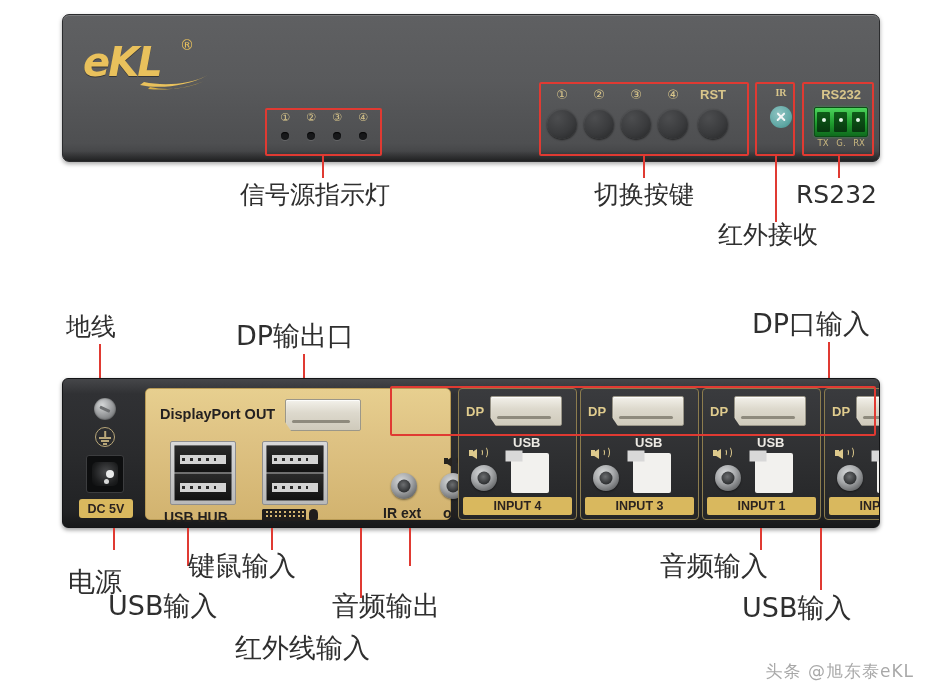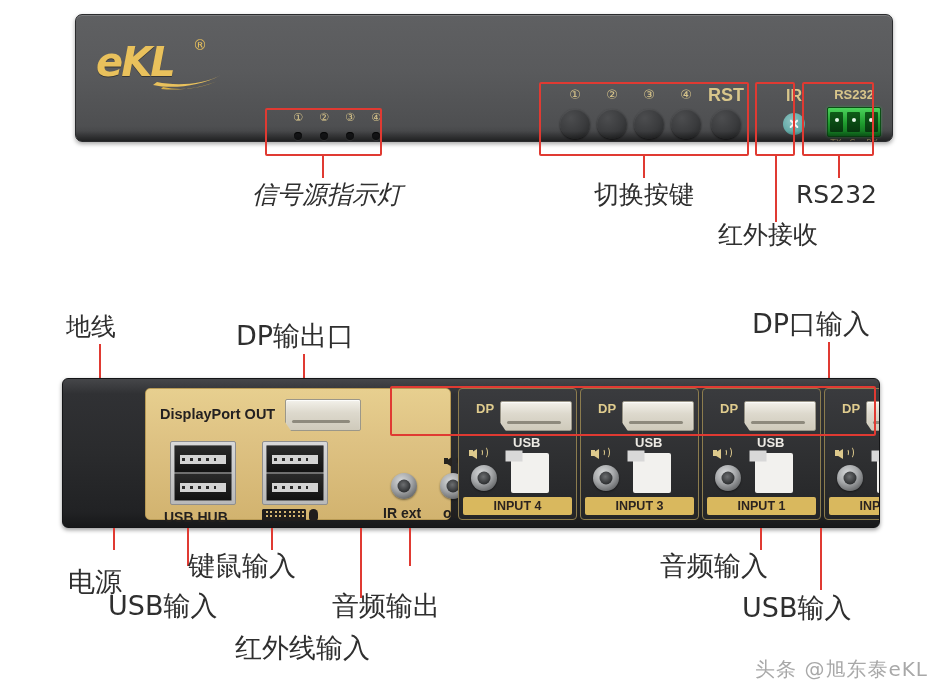--- a/index.html
+++ b/index.html
@@ -31,27 +31,26 @@
     position: absolute;
     border: 2px solid #e03a32;
     border-radius: 2px;
     pointer-events: none;
   }
 
   
   #front-panel {
     position: absolute;
     left: 62px; top: 14px;
-    width: 818px; height: 128px;
+    width: 818px; height: 148px;
     border-radius: 7px;
     background: linear-gradient(180deg,#5f6062 0%, #595a5c 45%, #4e4f51 88%, #3c3d3f 100%);
     box-shadow: inset 0 1px 0 rgba(255,255,255,.18), 0 2px 4px rgba(0,0,0,.35);
     border: 1px solid #2b2c2e;
     overflow: hidden;
-    margin-left: 13px;
   }
   #front-panel::after{
     content:"";position:absolute;left:0;right:0;bottom:0;height:10px;
     background: linear-gradient(180deg, rgba(0,0,0,.0), rgba(0,0,0,.45));
   }
 
   #ekl-logo {
     position: absolute; left: 20px; top: 20px;
     width: 120px; height: 56px;
   }
@@ -90,31 +89,31 @@
     box-shadow: inset 0 1px 1px rgba(0,0,0,.9), 0 1px 0 rgba(255,255,255,.12);
   }
 
   
   #btn-cluster { position:absolute; left: 480px; top: 72px; width: 208px; height: 76px; }
   .btn-item { position:absolute; top:0; width: 38px; text-align:center; }
   .btn-cap {
     display:block; font-size: 13px; line-height:16px; color:#d9c68b;
     font-family:"DejaVu Sans",sans-serif;
   }
-  .btn-cap.rst { font-weight:700; font-size:18px; font-family:"Liberation Sans",sans-serif; }
+  .btn-cap.rst { font-weight:700; font-size:13px; font-family:"Liberation Sans",sans-serif; }
   .btn-circle {
     display:block; width: 30px; height: 30px; border-radius:50%;
     margin: 6px auto 0;
     background: radial-gradient(circle at 36% 30%, #4c4d4f 0%, #3a3b3d 55%, #242526 100%);
     box-shadow: 0 1px 2px rgba(0,0,0,.6), inset 0 1px 1px rgba(255,255,255,.08);
   }
 
   
   #ir-block { position:absolute; left: 697px; top: 72px; width: 42px; height: 74px; text-align:center; }
-  #ir-block .ir-cap{ font-size:16px; font-weight:700; color:#d9c68b; font-family:Liberation Sans, sans-serif; }
+  #ir-block .ir-cap{ font-size:10px; font-weight:700; color:#d9c68b; font-family:Liberation Serif, serif; }
   #ir-block .ir-eye{
     width: 22px; height: 22px; border-radius:50%;
     margin: 8px auto 0;
     background: radial-gradient(circle at 40% 35%, #8fc4c2 0%, #62a9a6 60%, #3e8b88 100%);
     position:relative;
   }
   #ir-block .ir-eye::before, #ir-block .ir-eye::after{
     content:""; position:absolute; left:50%; top:50%;
     width: 11px; height: 2.4px; background:#f2f6f6; border-radius:1px;
     transform-origin: center;
@@ -328,22 +327,22 @@
   #out-spk{ left: 298px; top: 64px; }
 
   
   .input-mod{
     position:absolute; top: 9px; width: 119px; height: 132px;
     background: linear-gradient(180deg,#3a3b3e 0%, #2e2f31 55%, #242527 100%);
     border: 1px solid #8c7c4e;
     border-radius: 4px;
   }
   .input-mod .dp-row{
-    position:absolute; left: 7px; top: 12px; width: 106px; height: 32px;
-    display:flex; align-items:flex-start;margin-left:10px;
+    position:absolute; left: 7px; top: 6px; width: 106px; height: 32px;
+    display:flex; align-items:center;
   }
   .input-mod .dp-text{
     font-size: 13px; font-weight:700; color:#e0cc8e;
     font-family:"Liberation Sans",sans-serif; margin-right:6px;
   }
   .dp-port.in{
     position:relative; width: 72px; height: 30px;
     clip-path: polygon(0 0, 100% 0, 100% 100%, 8% 100%, 0 72%);
     border-radius:2px;
   }
@@ -375,22 +374,22 @@
   .input-label{
     position:absolute; left: 4px; bottom: 4px; right: 4px;
     height: 18px; background:#d9b85e; border-radius:2px;
     color:#2b2320; font-size: 12.5px; font-weight:700;
     display:flex;align-items:center;justify-content:center;
     font-family:"Liberation Sans",sans-serif;
   }
 
   
   #watermark{
-    position:absolute; right: 2px; bottom: 14px;
-    font-size: 20px; color:#9a9a9a;
+    position:absolute; right: 16px; bottom: 14px;
+    font-size: 17px; color:#9a9a9a;
     font-family:"DejaVu Sans", sans-serif;
     opacity:.85; letter-spacing:1px;
   }
 </style>
 </head>
 <body>
 
 <div id="root">
 
   <div id="front-panel">
@@ -469,35 +468,50 @@
   <div class="hl-box" style="left:265px; top:108px; width:117px; height:48px;"></div>
   <div class="hl-box" style="left:539px; top:82px; width:210px; height:74px;"></div>
   <div class="hl-box" style="left:755px; top:82px; width:40px; height:74px;"></div>
   <div class="hl-box" style="left:802px; top:82px; width:72px; height:74px;"></div>
 
   <div class="leader" style="left:322px; top:156px; height:22px;"></div>
   <div class="leader" style="left:643px; top:156px; height:22px;"></div>
   <div class="leader" style="left:775px; top:156px; height:66px;"></div>
   <div class="leader" style="left:838px; top:156px; height:22px;"></div>
 
-  <div class="cn-label" style="left:252px; top:182px;font-style:italic;">信号源指示灯</div>
+  <div class="cn-label" style="left:240px; top:182px;">信号源指示灯</div>
   <div class="cn-label" style="left:594px; top:182px;">切换按键</div>
   <div class="cn-label" style="left:796px; top:182px;">RS232</div>
   <div class="cn-label" style="left:718px; top:222px;">红外接收</div>
 
   <div class="cn-label" style="left:66px;  top:314px;">地线</div>
   <div class="cn-label" style="left:752px; top:310px; font-size:27px;">DP口输入</div>
   <div class="cn-label" style="left:236px; top:322px; font-size:27px;">DP输出口</div>
 
   <div class="leader" style="left:99px;  top:344px; height:36px;"></div>
   <div class="leader" style="left:303px; top:354px; height:46px;"></div>
   <div class="leader" style="left:828px; top:342px; height:50px;"></div>
 
   <div id="rear-panel">
 
+    <div id="left-power">
+      <div class="ground-screw"></div>
+      <div class="ground-sym">
+        <i></i>
+          <i></i>
+          <i></i>
+          <i></i>
+      </div>
+      <div class="dc-jack">
+        <span class="dc-inner"></span>
+        <span class="dc-pin"></span>
+        <span class="dc-pin2"></span>
+      </div>
+      <div class="dc-label">DC 5V</div>
+    </div>
 
     <div id="gold-block">
       <div class="dp-out-label">DisplayPort OUT</div>
       <div class="dp-port out"></div>
 
       <div class="usb-stack" id="usb-hub-stack">
         <span class="usb-a"></span>
         <span class="usb-a"></span>
       </div>
       <div class="usb-stack" id="usb-km-stack">

